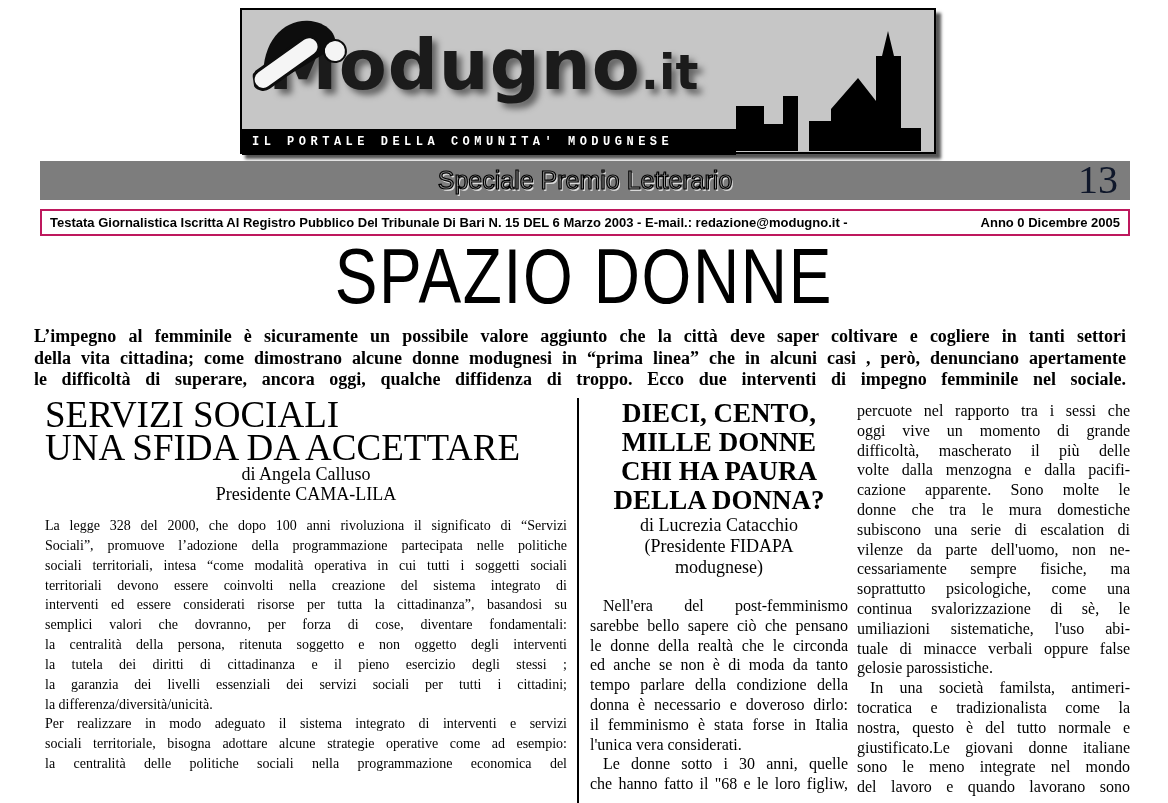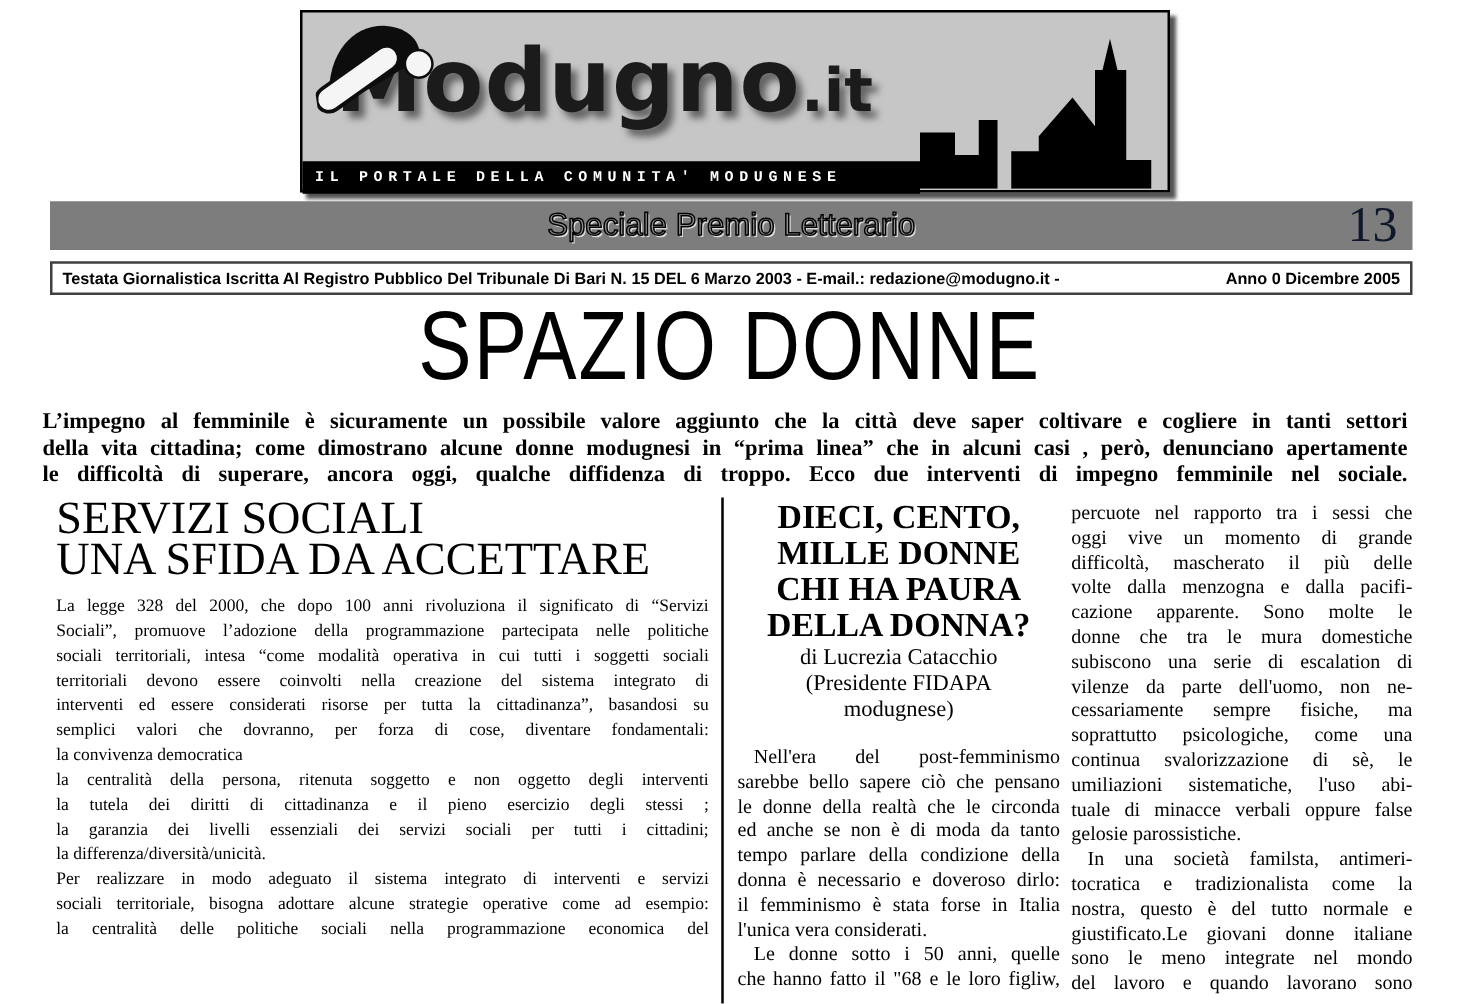--- a/index.html
+++ b/index.html
@@ -25,21 +25,21 @@
   .banner{position:absolute;left:40px;top:161px;width:1090px;height:39px;background:#7d7d7d;}
   .banner-title{position:absolute;left:0;width:100%;text-align:center;line-height:39px;
                 font-family:"Liberation Sans",sans-serif;font-size:25px;color:#8f8f8f;
                 -webkit-text-stroke:1.2px #000;text-shadow:1.5px 1.5px 0 #d9d9d9;
                 white-space:nowrap;}
   .page-number{position:absolute;right:12px;top:-3px;font-family:"Liberation Serif",serif;
                font-size:40px;line-height:44px;color:#0f172a;}
 
   
   .masthead{position:absolute;left:40px;top:209px;width:1090px;height:27px;
-            border:2px solid #404040;box-sizing:border-box;background:#fff;
+            border:2px solid #be185d;box-sizing:border-box;background:#fff;
             display:flex;justify-content:space-between;align-items:center;
             font-family:"Liberation Sans",sans-serif;font-weight:bold;font-size:13px;
             padding:0 8px;white-space:nowrap;text-align:right;}
 
   
   .page-title{position:absolute;left:0;top:236px;width:100%;text-align:center;}
   .page-title span{display:inline-block;transform:scaleX(0.82);transform-origin:center;
                    font-family:"Liberation Sans",sans-serif;font-size:78px;line-height:80px;
                    letter-spacing:2px;white-space:nowrap;}
 
@@ -110,28 +110,31 @@
       <div class="il">L’impegno al femminile è sicuramente un possibile valore aggiunto che la città deve saper coltivare e cogliere in tanti settori</div>
       <div class="il">della vita cittadina; come dimostrano alcune  donne modugnesi in “prima linea” che in alcuni casi , però, denunciano apertamente</div>
       <div class="il">le difficoltà di superare, ancora oggi, qualche diffidenza di troppo. Ecco due interventi di impegno femminile nel sociale.</div>
     </div>
 
   <div class="col col1">
     <div>
         <div class="hl1">SERVIZI SOCIALI</div>
         <div class="hl1">UNA SFIDA DA ACCETTARE</div>
       </div>
+    <div>
+        <div class="by1">di Angela Calluso</div>
+        <div class="by1">Presidente CAMA-LILA</div>
+      </div>
     <div class="body1">
         <div class="bl">La legge 328 del 2000, che dopo 100 anni rivoluziona il significato di “Servizi</div>
         <div class="bl">Sociali”, promuove l’adozione della programmazione partecipata nelle politiche</div>
         <div class="bl">sociali territoriali, intesa “come modalità operativa in cui tutti i soggetti sociali</div>
         <div class="bl">territoriali devono essere coinvolti nella creazione del sistema integrato di</div>
         <div class="bl">interventi ed essere considerati risorse per tutta la cittadinanza”,  basandosi su</div>
         <div class="bl">semplici valori che dovranno, per forza di cose, diventare fondamentali:</div>
-        <div class="bl flush">la convivenza democratica</div>
         <div class="bl">la centralità della persona, ritenuta soggetto e non oggetto degli interventi</div>
         <div class="bl">la tutela dei diritti di cittadinanza e il pieno esercizio degli stessi ;</div>
         <div class="bl">la garanzia dei livelli essenziali dei servizi sociali per tutti i cittadini;</div>
         <div class="bl flush">la differenza/diversità/unicità.</div>
         <div class="bl">Per realizzare in modo adeguato il sistema integrato di interventi e servizi</div>
         <div class="bl">sociali territoriale, bisogna adottare alcune strategie operative come ad esempio:</div>
         <div class="bl">la centralità delle politiche sociali nella programmazione economica del</div>
       </div>
   </div>
 
@@ -151,21 +154,21 @@
       </div>
     <div class="body2">
         <div class="bl ind">Nell'era del post-femminismo</div>
         <div class="bl">sarebbe bello sapere ciò che pensano</div>
         <div class="bl">le donne della realtà che le circonda</div>
         <div class="bl">ed anche se non è di moda da tanto</div>
         <div class="bl">tempo parlare della condizione della</div>
         <div class="bl">donna è necessario e doveroso dirlo:</div>
         <div class="bl">il femminismo è stata forse in Italia</div>
         <div class="bl flush">l'unica vera considerati.</div>
-        <div class="bl ind">Le donne sotto i 50 anni, quelle</div>
+        <div class="bl ind">Le donne sotto i 30 anni, quelle</div>
         <div class="bl">che hanno fatto il "68 e le loro figliw,</div>
       </div>
   </div>
 
   <div class="col col3">
     <div class="body3">
         <div class="bl">percuote nel rapporto tra i sessi che</div>
         <div class="bl">oggi vive  un momento di grande</div>
         <div class="bl">difficoltà, mascherato il più delle</div>
         <div class="bl">volte dalla menzogna e dalla pacifi-</div>

